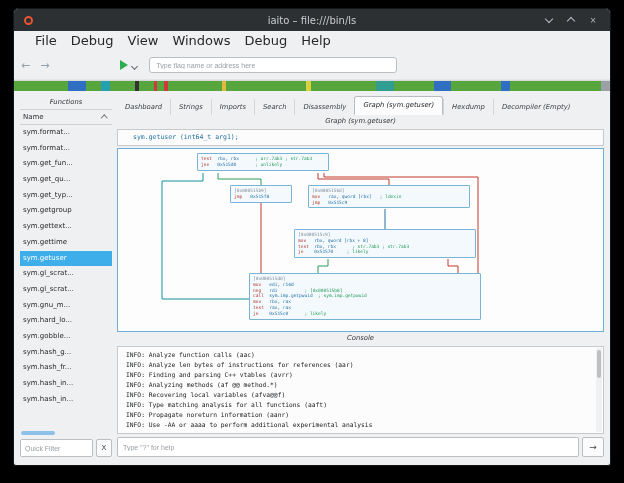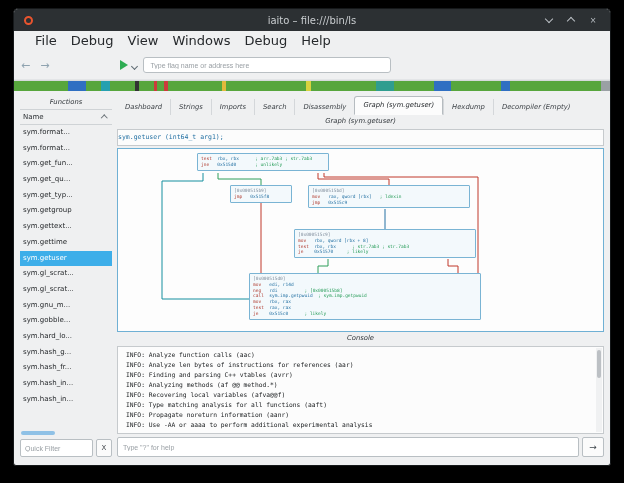--- a/index.html
+++ b/index.html
@@ -19,21 +19,21 @@
   .chv.u{transform:rotate(-135deg);margin-top:2px;}
   
   .menubar{height:20px;display:flex;align-items:center;padding-left:14px;flex:0 0 auto;background:#eff0f1;}
   .menu-item{font-size:13px;color:#26292c;padding:0 7px;line-height:20px;}
   
   .toolbar{height:28px;display:flex;align-items:center;flex:0 0 auto;background:#eff0f1;border-bottom:1px solid #e3e5e7;}
   .nav-arrow{font-size:11px;color:#8fa3b0;padding:0 3px;margin-left:4px;}
   .tool-spacer{width:62px;}
   .play-btn{width:0;height:0;border-left:8px solid #2eac53;border-top:5px solid transparent;border-bottom:5px solid transparent;margin-left:6px;}
   .chv.small{border-color:#5f6b73;width:4px;height:4px;margin:2px 0 0 4px;}
-  .addr-input{width:248px;height:16px;margin-left:6px;background:#fff;border:1px solid #b9bfc3;border-radius:3px;
+  .addr-input{width:248px;height:16px;margin-left:12px;background:#fff;border:1px solid #b9bfc3;border-radius:3px;
               font-size:7px;color:#9aa0a5;padding:0 6px;box-sizing:border-box;outline:none;}
   .addr-input::placeholder{color:#9aa0a5;}
   
   .seekbar{height:10px;display:flex;flex:0 0 auto;border-top:1px solid #d7dadc;}
   .seek-seg{height:100%;}
   
   .content{flex:1;display:flex;gap:5px;padding:5px 6px 8px 6px;min-height:0;}
   .dock-title{font-size:6.8px;color:#31363b;text-align:center;flex:0 0 13px;line-height:13px;font-style:italic;}
   
   .left-col{width:92px;flex:0 0 92px;display:flex;flex-direction:column;min-height:0;}
@@ -52,21 +52,21 @@
   .x-btn{width:16px;height:18px;border:1px solid #b9bfc3;border-radius:2px;background:#fbfbfb;font-size:7px;
          color:#44494d;display:flex;align-items:center;justify-content:center;box-sizing:border-box;}
   
   .right-col{flex:1;display:flex;flex-direction:column;min-width:0;min-height:0;}
   .tabbar{flex:0 0 18px;display:flex;align-items:flex-end;font-style:italic;}
   .tab{font-size:6.8px;color:#3a3f44;line-height:16px;padding:0 8px;border-left:1px solid #d4d7da;white-space:nowrap;}
   .tab:first-child{border-left:none;}
   .tab.active{background:#fcfcfc;border:1px solid #b6bcc0;border-bottom:1px solid #fcfcfc;border-radius:3px 3px 0 0;
               line-height:17px;color:#1e2225;}
   .sig-bar{flex:0 0 16px;background:#fcfcfc;border:1px solid #c6cacd;font:6.5px/15px "DejaVu Sans Mono",monospace;
-           color:#2471a3;padding-left:0;margin-top:1px;box-sizing:border-box;}
+           color:#2471a3;padding-left:15px;margin-top:1px;box-sizing:border-box;}
   .graph-canvas{flex:0 0 182px;position:relative;background:#fdfdfd;border:1px solid #6fb0d4;margin-top:2px;overflow:hidden;}
   .graph-canvas svg{position:absolute;left:0;top:0;}
   .block{position:absolute;background:#f3f9fc;border:1px solid #7ab4d4;border-radius:1px;padding:2px 3px;
          font:4.5px/5.8px "DejaVu Sans Mono",monospace;white-space:pre;box-sizing:border-box;}
   .console-out{flex:1;min-height:80px;background:#fcfcfc;border:1px solid #c6cacd;position:relative;overflow:hidden;
                font:6.3px/10px "DejaVu Sans Mono",monospace;color:#202325;padding:3px 10px 0 8px;margin-top:1px;box-sizing:border-box;}
   .vscroll{position:absolute;right:1px;top:1px;bottom:1px;width:6px;background:#f0f1f2;}
   .vthumb{position:absolute;top:2px;left:1px;width:4px;height:28px;background:#bcc0c4;border-radius:2px;}
   .console-in-row{flex:0 0 20px;display:flex;gap:3px;margin-top:3px;}
   .console-input{flex:1;min-width:0;height:20px;background:#fff;border:1px solid #b9bfc3;border-radius:2px;
@@ -151,22 +151,22 @@
           <div class="fn-item">sym.get_fun...</div>
           <div class="fn-item">sym.get_qu...</div>
           <div class="fn-item">sym.get_typ...</div>
           <div class="fn-item">sym.getgroup</div>
           <div class="fn-item">sym.gettext...</div>
           <div class="fn-item">sym.gettime</div>
           <div class="fn-item sel">sym.getuser</div>
           <div class="fn-item">sym.gl_scrat...</div>
           <div class="fn-item">sym.gl_scrat...</div>
           <div class="fn-item">sym.gnu_m...</div>
+          <div class="fn-item">sym.hard_lo...</div>
           <div class="fn-item">sym.gobble...</div>
-          <div class="fn-item">sym.hard_lo...</div>
           <div class="fn-item">sym.hash_g...</div>
           <div class="fn-item">sym.hash_fr...</div>
           <div class="fn-item">sym.hash_in...</div>
           <div class="fn-item">sym.hash_in...</div>
         </div>
       <div class="hscroll">
           <div class="hthumb"></div>
         </div>
       <div class="filter-row">
         <input class="filter-input" placeholder="Quick Filter" style="">

